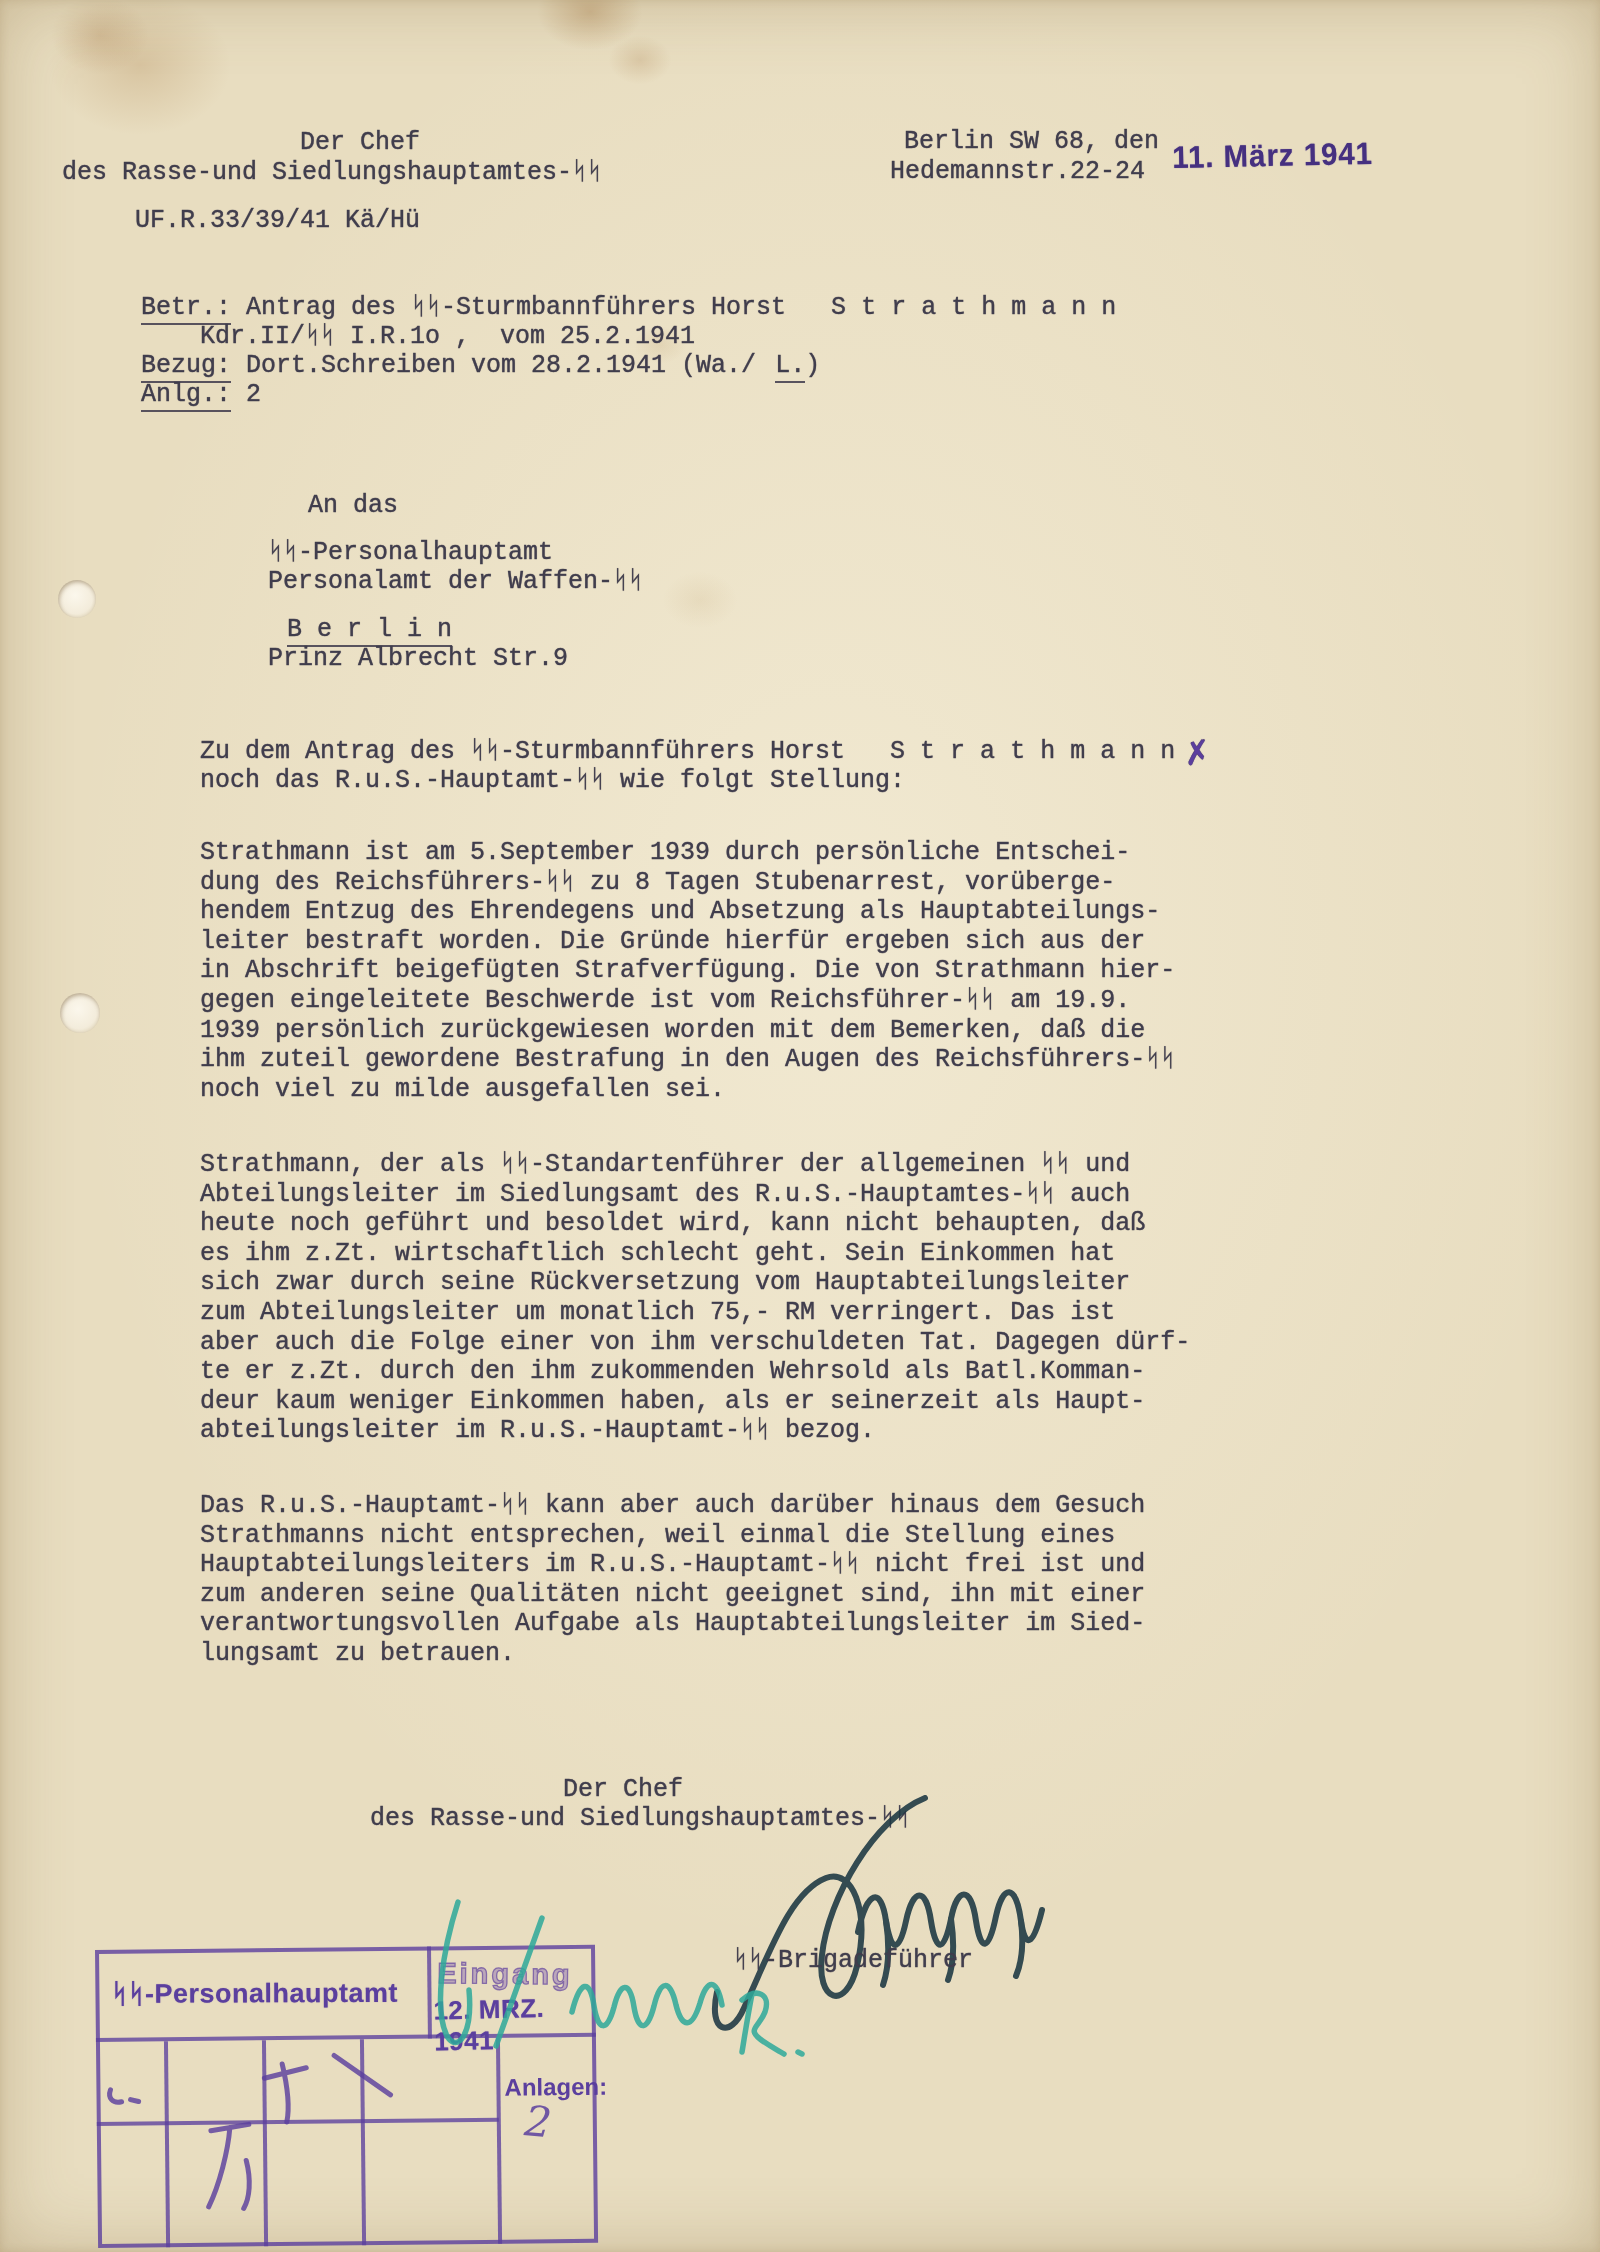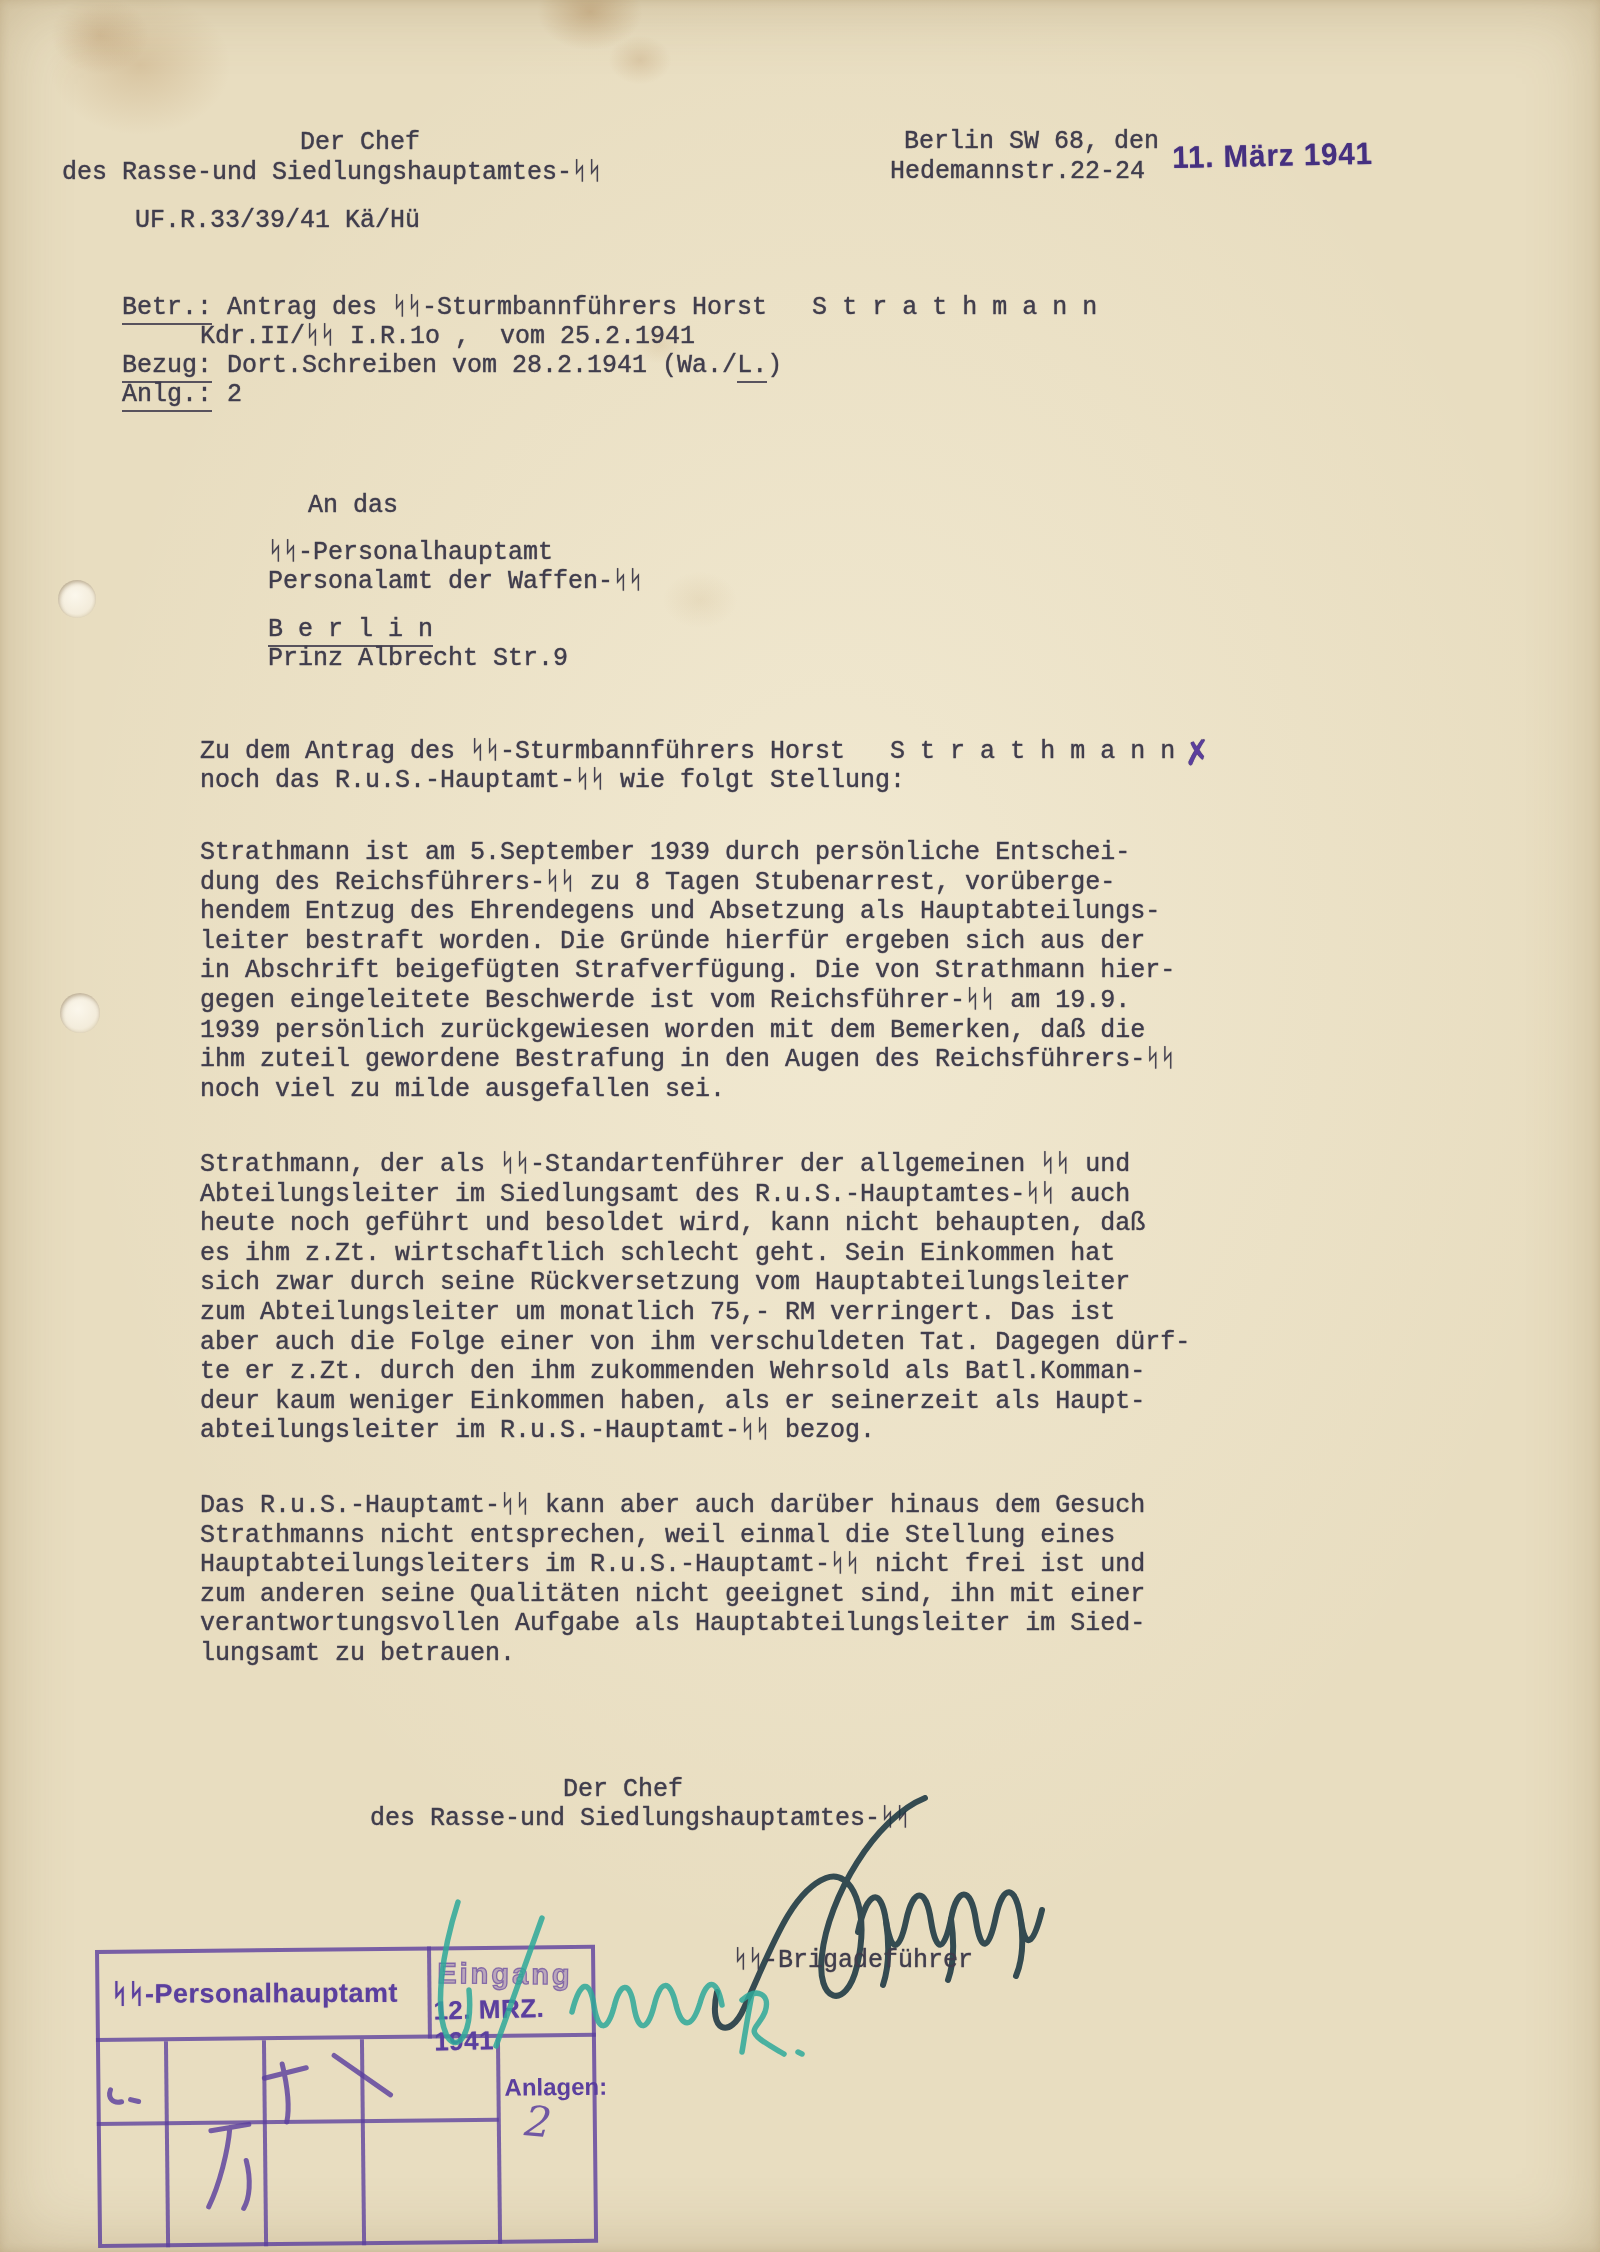--- a/index.html
+++ b/index.html
@@ -19,21 +19,21 @@
       radial-gradient(ellipse 50px 38px at 700px 600px, rgba(170,130,70,.10), rgba(170,130,70,0) 75%),
       radial-gradient(ellipse 900px 1200px at 52% 42%, rgba(252,247,230,.45), rgba(252,247,230,0) 85%);
     box-shadow: inset 0 0 70px rgba(125,95,45,.30), inset 0 0 10px rgba(125,95,45,.18);
   }
   .tw{
     position:absolute;color:#413e4d;font-size:25px;line-height:29.6px;white-space:pre;
     text-shadow:0 0 1px rgba(62,58,75,.55);
     -webkit-text-stroke:0.35px rgba(62,58,75,.75);
   }
   .para{white-space:pre-line;}
-  .ul{border-bottom:2.5px solid rgba(62,58,75,.85);padding-bottom:1px;}
+  .ul{border-bottom:2.5px solid rgba(62,58,75,.85);padding-bottom:1px;margin-left:19px;}
   .stampfont{font-family:"Liberation Sans","DejaVu Sans",sans-serif;}
   .datestamp{
     position:absolute;left:1172px;top:140px;color:#453080;font-weight:700;font-size:31px;
     letter-spacing:1px;transform:rotate(-1.2deg) scaleX(.95);transform-origin:left top;
     text-shadow:0 0 1px rgba(69,48,128,.7);
   }
   .xmark{color:#5b3e9e;font-size:40px;font-weight:700;margin-left:10px;vertical-align:-6px;
     display:inline-block;transform:rotate(-8deg);text-shadow:0 0 1px rgba(91,62,158,.8);}
   .hole{position:absolute;border-radius:50%;background:radial-gradient(circle at 45% 40%, #fbf7ec 0%, #f3ecdb 60%, #d8cba8 100%);
     box-shadow:inset 1px 2px 4px rgba(110,85,45,.45);}

